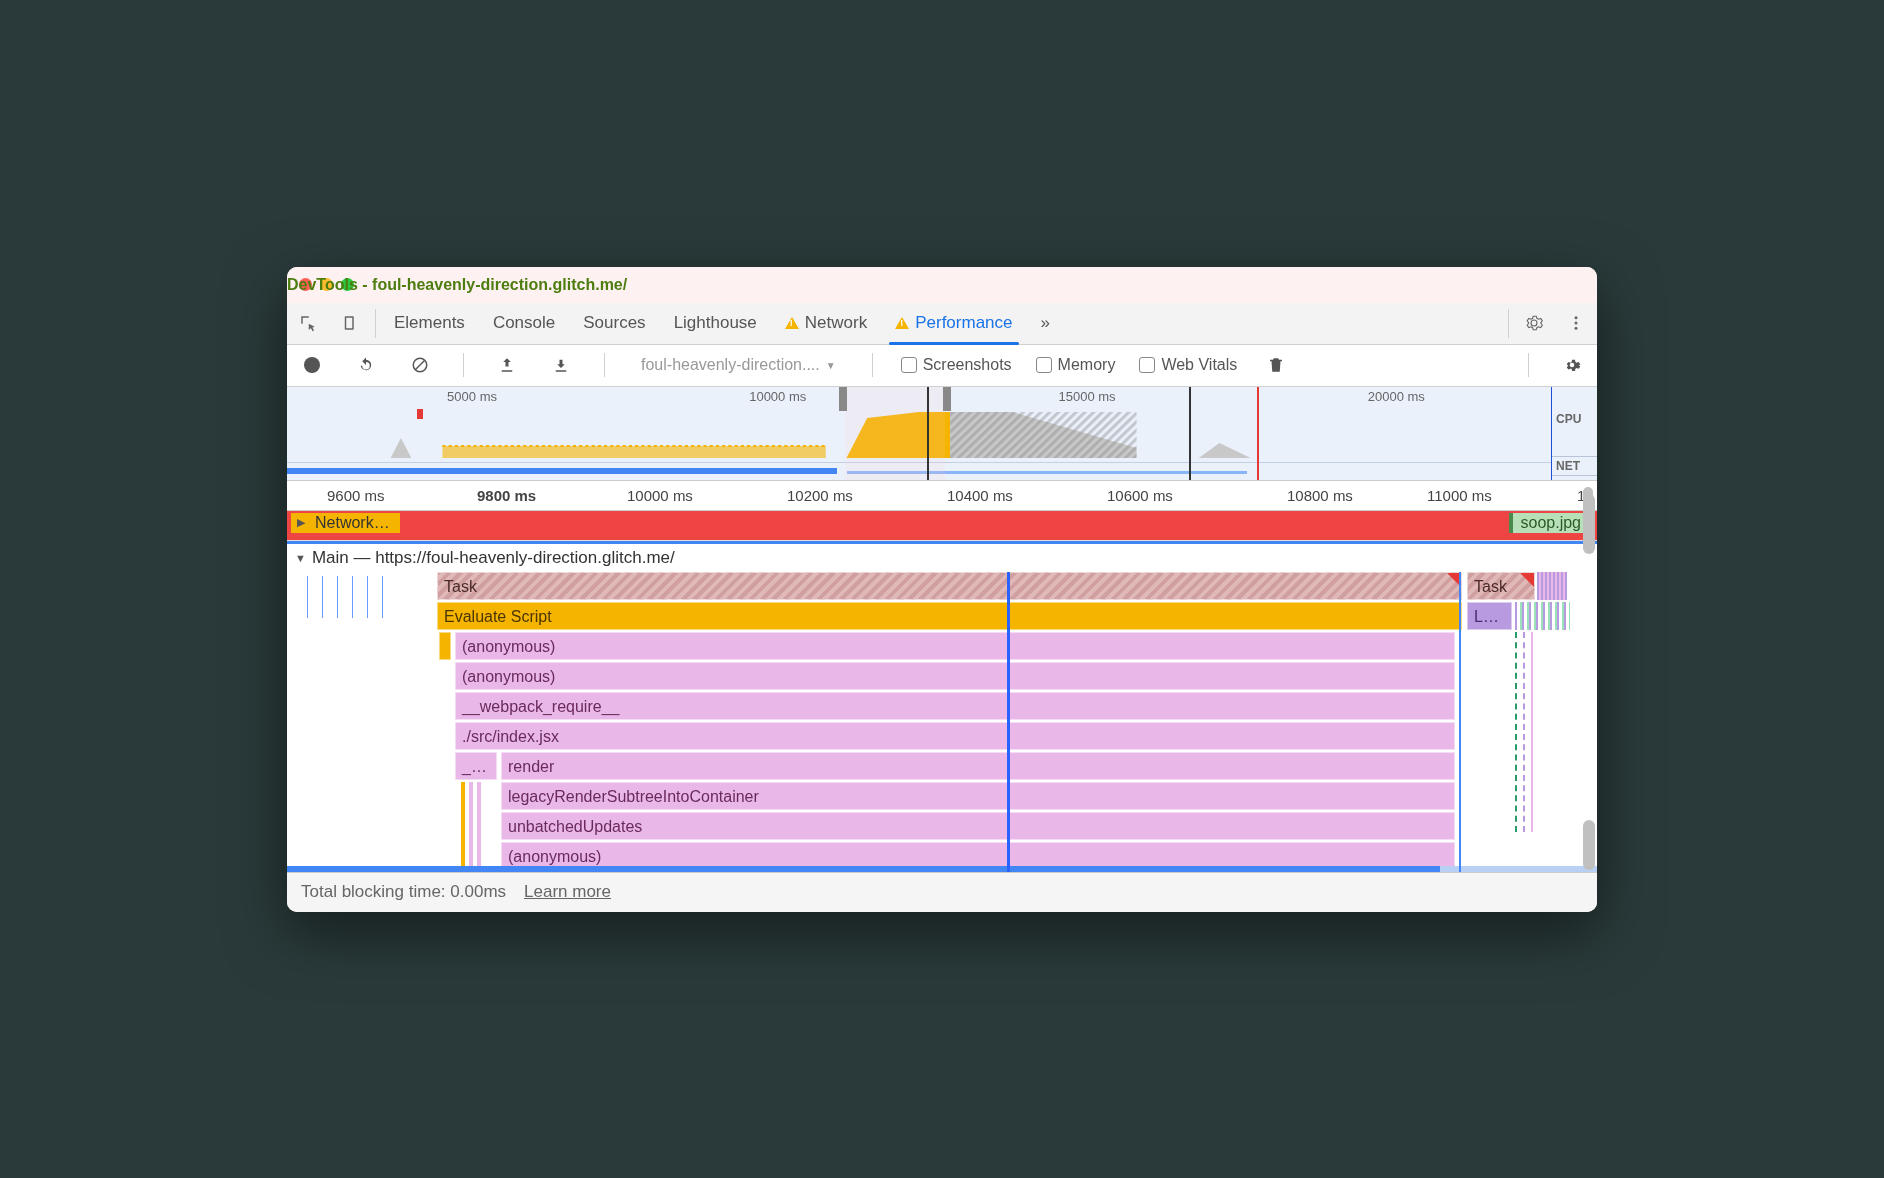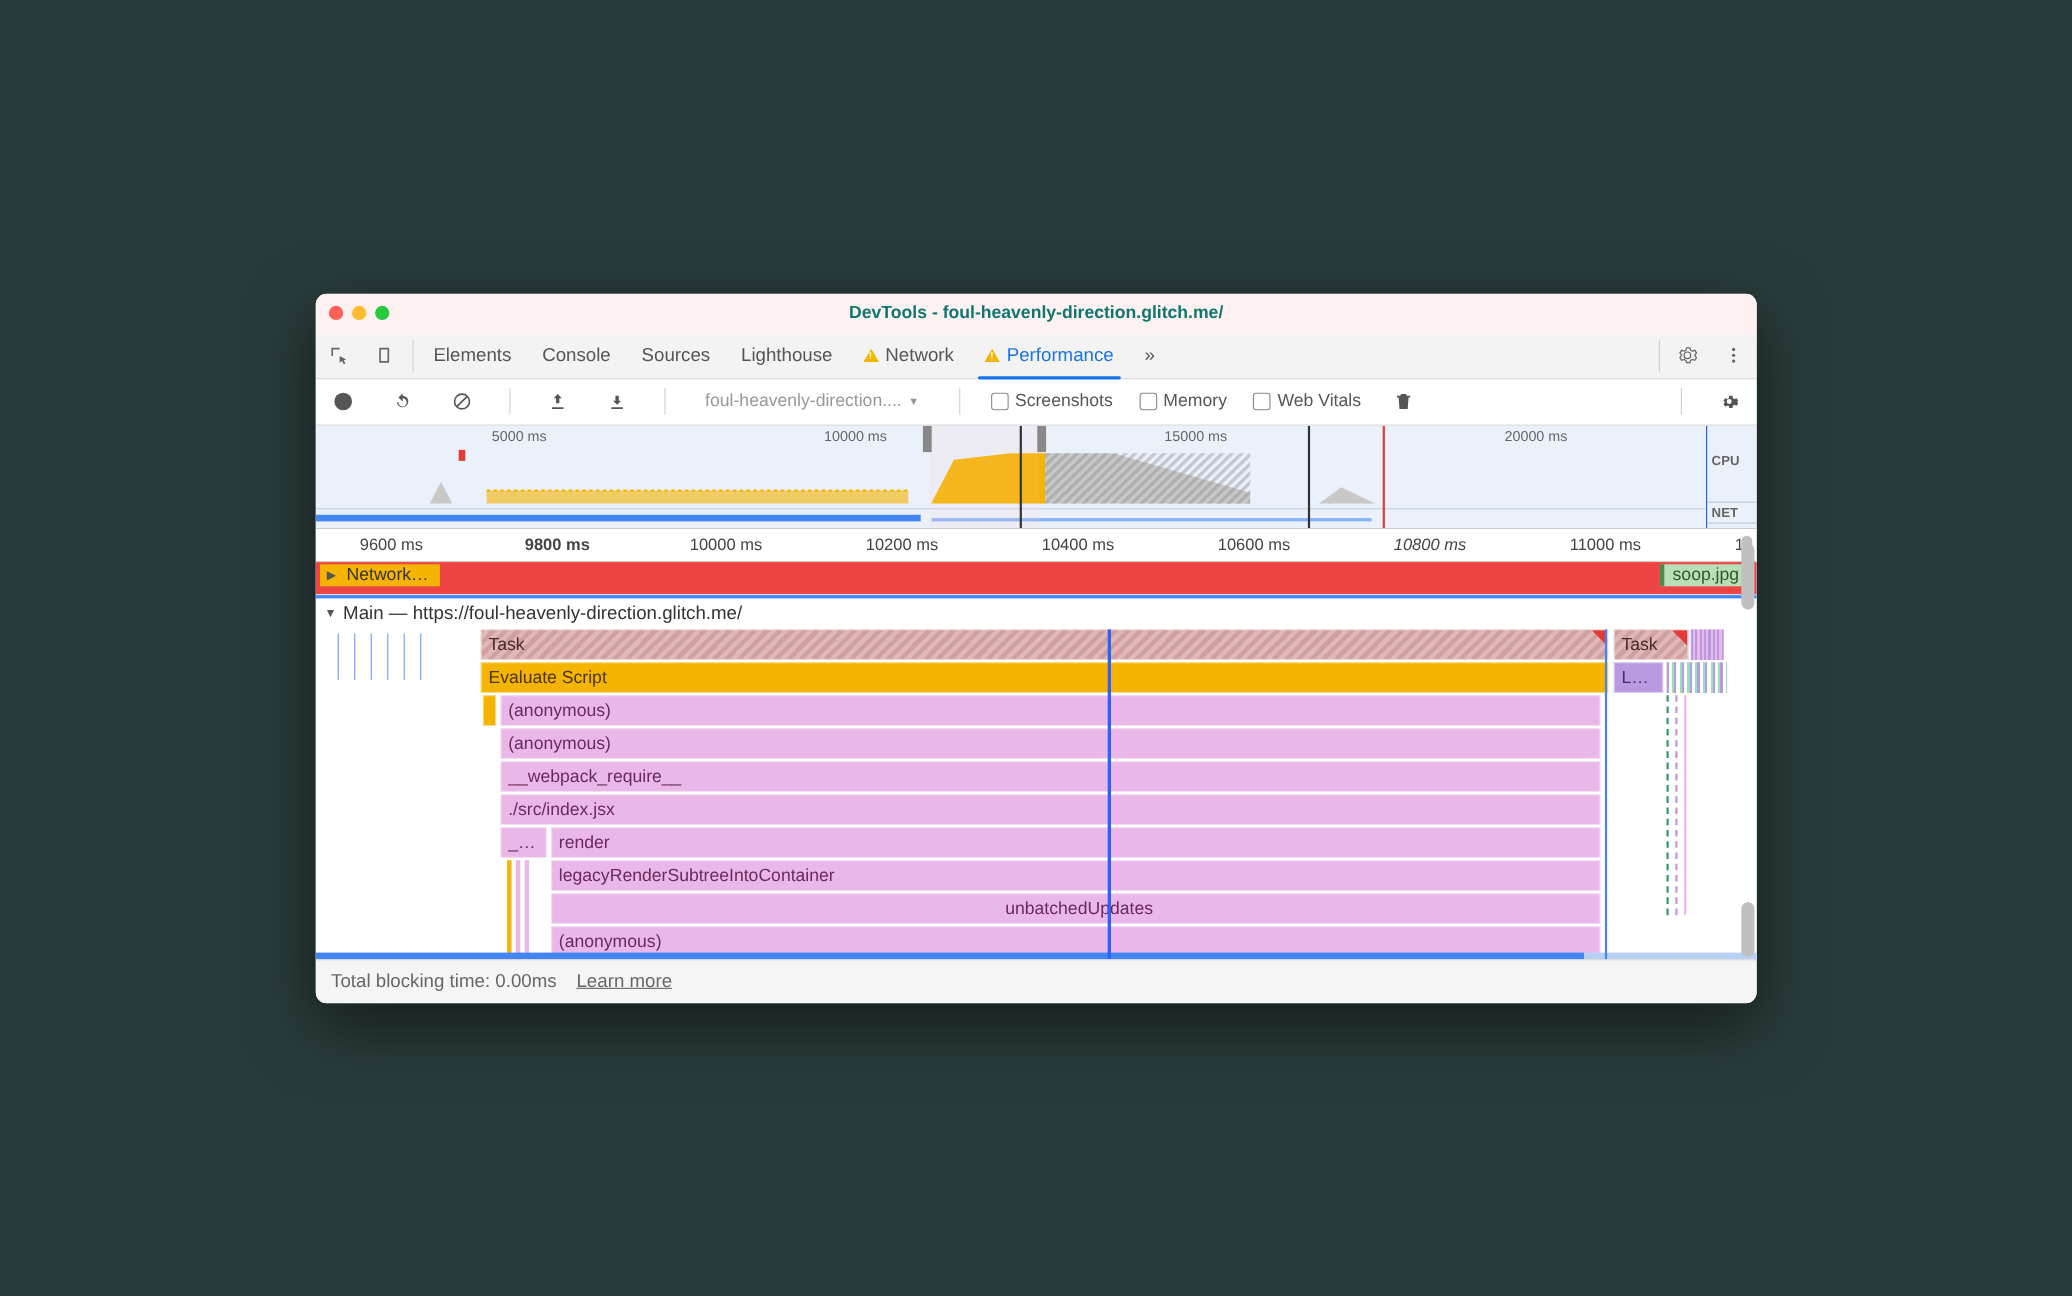--- a/index.html
+++ b/index.html
@@ -28,24 +28,24 @@
   position: relative;
 }
 .traffic-lights { display: flex; gap: 8px; }
 .dot { width: 13px; height: 13px; border-radius: 50%; }
 .dot.red { background: #ff5f57; }
 .dot.yellow { background: #febc2e; }
 .dot.green { background: #28c840; }
 .title {
   position: absolute;
   left: 0; right: 0;
-  text-align: center;
+  text-align: left;
   font-weight: 600;
   font-size: 16px;
-  color: #0f766e;
+  color: #4d7c0f;
   pointer-events: none;
 }
 
 .tabbar {
   height: 42px;
   display: flex;
   align-items: stretch;
   border-bottom: 1px solid #d0d0d0;
   background: #f3f3f3;
   font-size: 17px;
@@ -307,21 +307,21 @@
     </div>
   </div>
 
   <div class="ruler">
     <span class="tick" style="left:40px;text-align:center;">9600 ms</span>
     <span class="tick" style="left:190px;font-weight:bold;">9800 ms</span>
     <span class="tick" style="left:340px;">10000 ms</span>
     <span class="tick" style="left:500px;">10200 ms</span>
     <span class="tick" style="left:660px;">10400 ms</span>
     <span class="tick" style="left:820px;">10600 ms</span>
-    <span class="tick" style="left:980px;font-style:italic;">10800 ms</span>
+    <span class="tick" style="left:1000px;">10800 ms</span>
     <span class="tick" style="left:1140px;">11000 ms</span>
     <span class="tick" style="left:1290px;">1</span>
     <div class="scroll-thumb"></div>
   </div>
 
   <div class="network-row">
     <div class="net-lbl">Network…</div>
     <div class="soop">soop.jpg</div>
   </div>
 
@@ -355,21 +355,21 @@
         <div style="position:absolute;left:8px;top:0;bottom:0;width:2px;border-left:2px dashed #b89ae0;"></div>
         <div style="position:absolute;left:16px;top:0;bottom:0;width:2px;background:#e9b8e9;"></div>
       </div>
 
       <div class="task-row pink" style="top:90px;left:168px;width:1000px;">(anonymous)</div>
       <div class="task-row pink" style="top:120px;left:168px;width:1000px;">__webpack_require__</div>
       <div class="task-row pink" style="top:150px;left:168px;width:1000px;">./src/index.jsx</div>
       <div class="task-row pink" style="top:180px;left:168px;width:42px;">_…</div>
       <div class="task-row pink" style="top:180px;left:214px;width:954px;">render</div>
       <div class="task-row pink" style="top:210px;left:214px;width:954px;">legacyRenderSubtreeIntoContainer</div>
-      <div class="task-row pink" style="top:240px;left:214px;width:954px;text-align:center;">unbatchedUpdates</div>
+      <div class="task-row pink" style="top:240px;left:214px;width:954px;">unbatchedUpdates</div>
       <div class="task-row pink" style="top:270px;left:214px;width:954px;">(anonymous)</div>
 
       <div style="position:absolute;top:210px;left:170px;width:40px;bottom:0;">
         <div style="position:absolute;left:4px;top:0;bottom:0;width:4px;background:#f5b400;"></div>
         <div style="position:absolute;left:12px;top:0;bottom:0;width:4px;background:#e9b8e9;"></div>
         <div style="position:absolute;left:20px;top:0;bottom:0;width:4px;background:#e9b8e9;"></div>
       </div>
 
       <div class="blue-vline" style="left:720px;"></div>
       <div class="blue-vline" style="left:1172px;width:2px;background:#4285f4;"></div>

